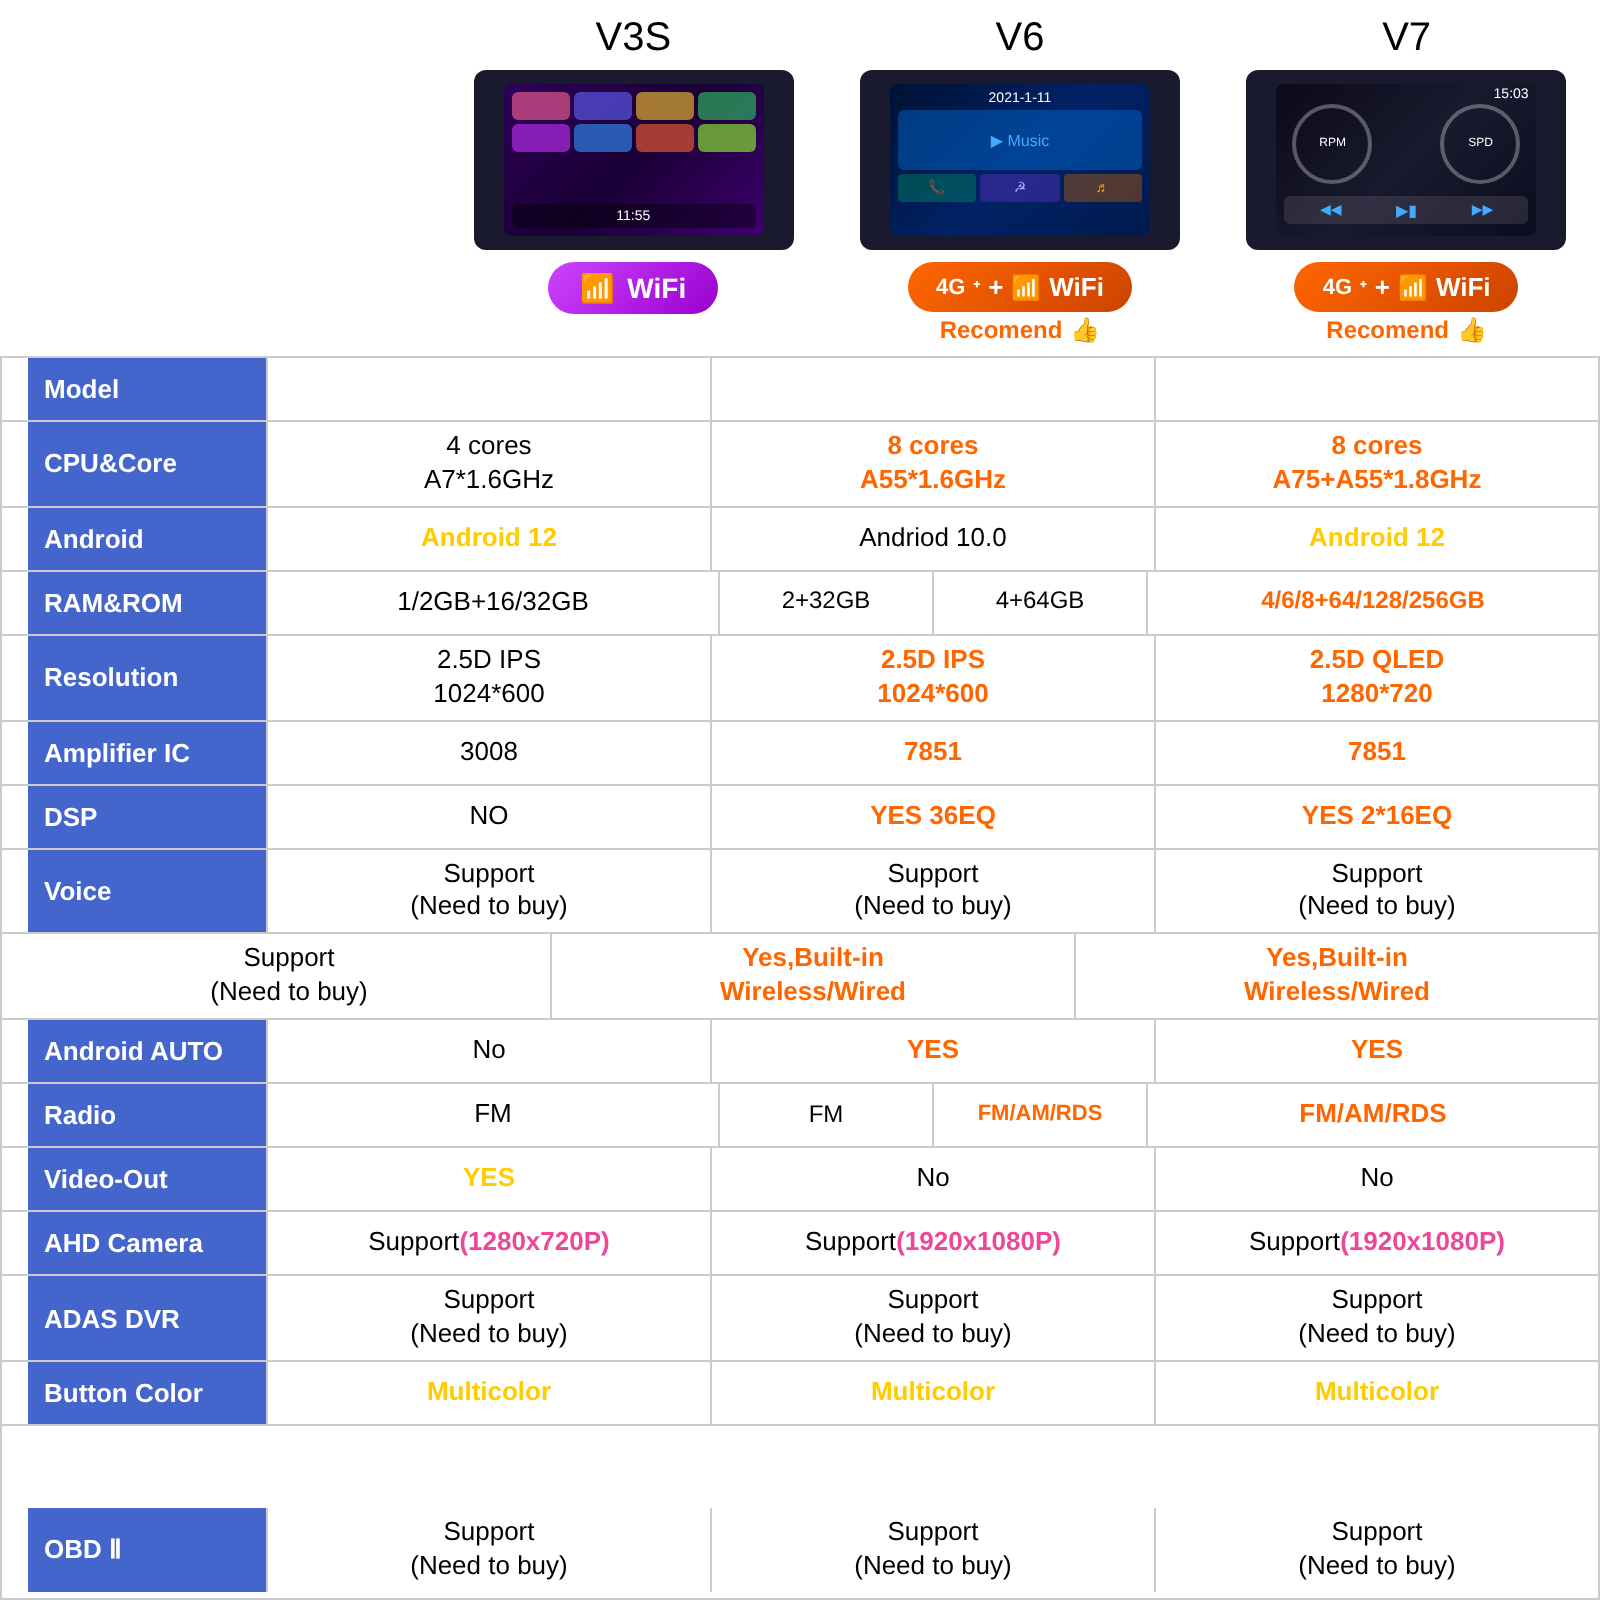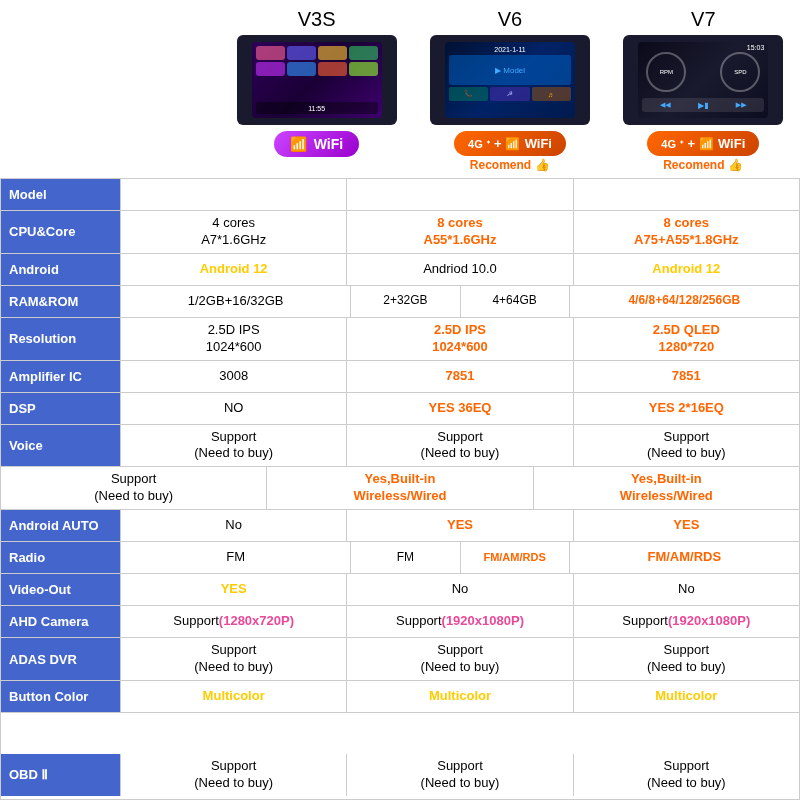--- a/index.html
+++ b/index.html
@@ -107,20 +107,21 @@
     .table-container {
       flex: 1;
       display: flex;
       flex-direction: column;
       border: 1px solid #ccc;
     }
     .table-row {
       display: flex;
       border-bottom: 1px solid #ccc;
       min-height: 32px;
+      padding-left: 13px;
     }
     .table-row:last-child {
       border-bottom: none;
       margin-top: 41px;
     }
     .row-label {
       width: 120px;
       flex-shrink: 0;
       background: #4466cc;
       color: #fff;
@@ -231,21 +232,21 @@
       </div>
     </div>
 
     <div class="header-col">
       <div class="col-title">V6</div>
       <div class="device-img">
         <div class="device-screen v6-screen">
           <div style="position:absolute;top:4px;left:4px;right:4px;bottom:4px;">
             <div style="color:#fff;font-size:7px;text-align:center;margin-bottom:2px;">2021-1-11</div>
             <div style="background:rgba(0,100,200,0.5);border-radius:3px;height:30px;margin-bottom:2px;display:flex;align-items:center;justify-content:center;">
-              <span style="color:#4af;font-size:8px;">▶ Model</span>
+              <span style="color:#4af;font-size:8px;">▶ Music</span>
             </div>
             <div style="display:flex;gap:2px;">
               <div style="flex:1;background:rgba(0,150,100,0.4);border-radius:2px;height:14px;display:flex;align-items:center;justify-content:center;">
                   <span style="color:#0f0;font-size:7px;">📞</span>
                 </div>
               <div style="flex:1;background:rgba(100,50,200,0.4);border-radius:2px;height:14px;display:flex;align-items:center;justify-content:center;">
                   <span style="color:#aaf;font-size:7px;">☭</span>
                 </div>
               <div style="flex:1;background:rgba(200,100,0,0.4);border-radius:2px;height:14px;display:flex;align-items:center;justify-content:center;">
                   <span style="color:#fa0;font-size:7px;">♬</span>

